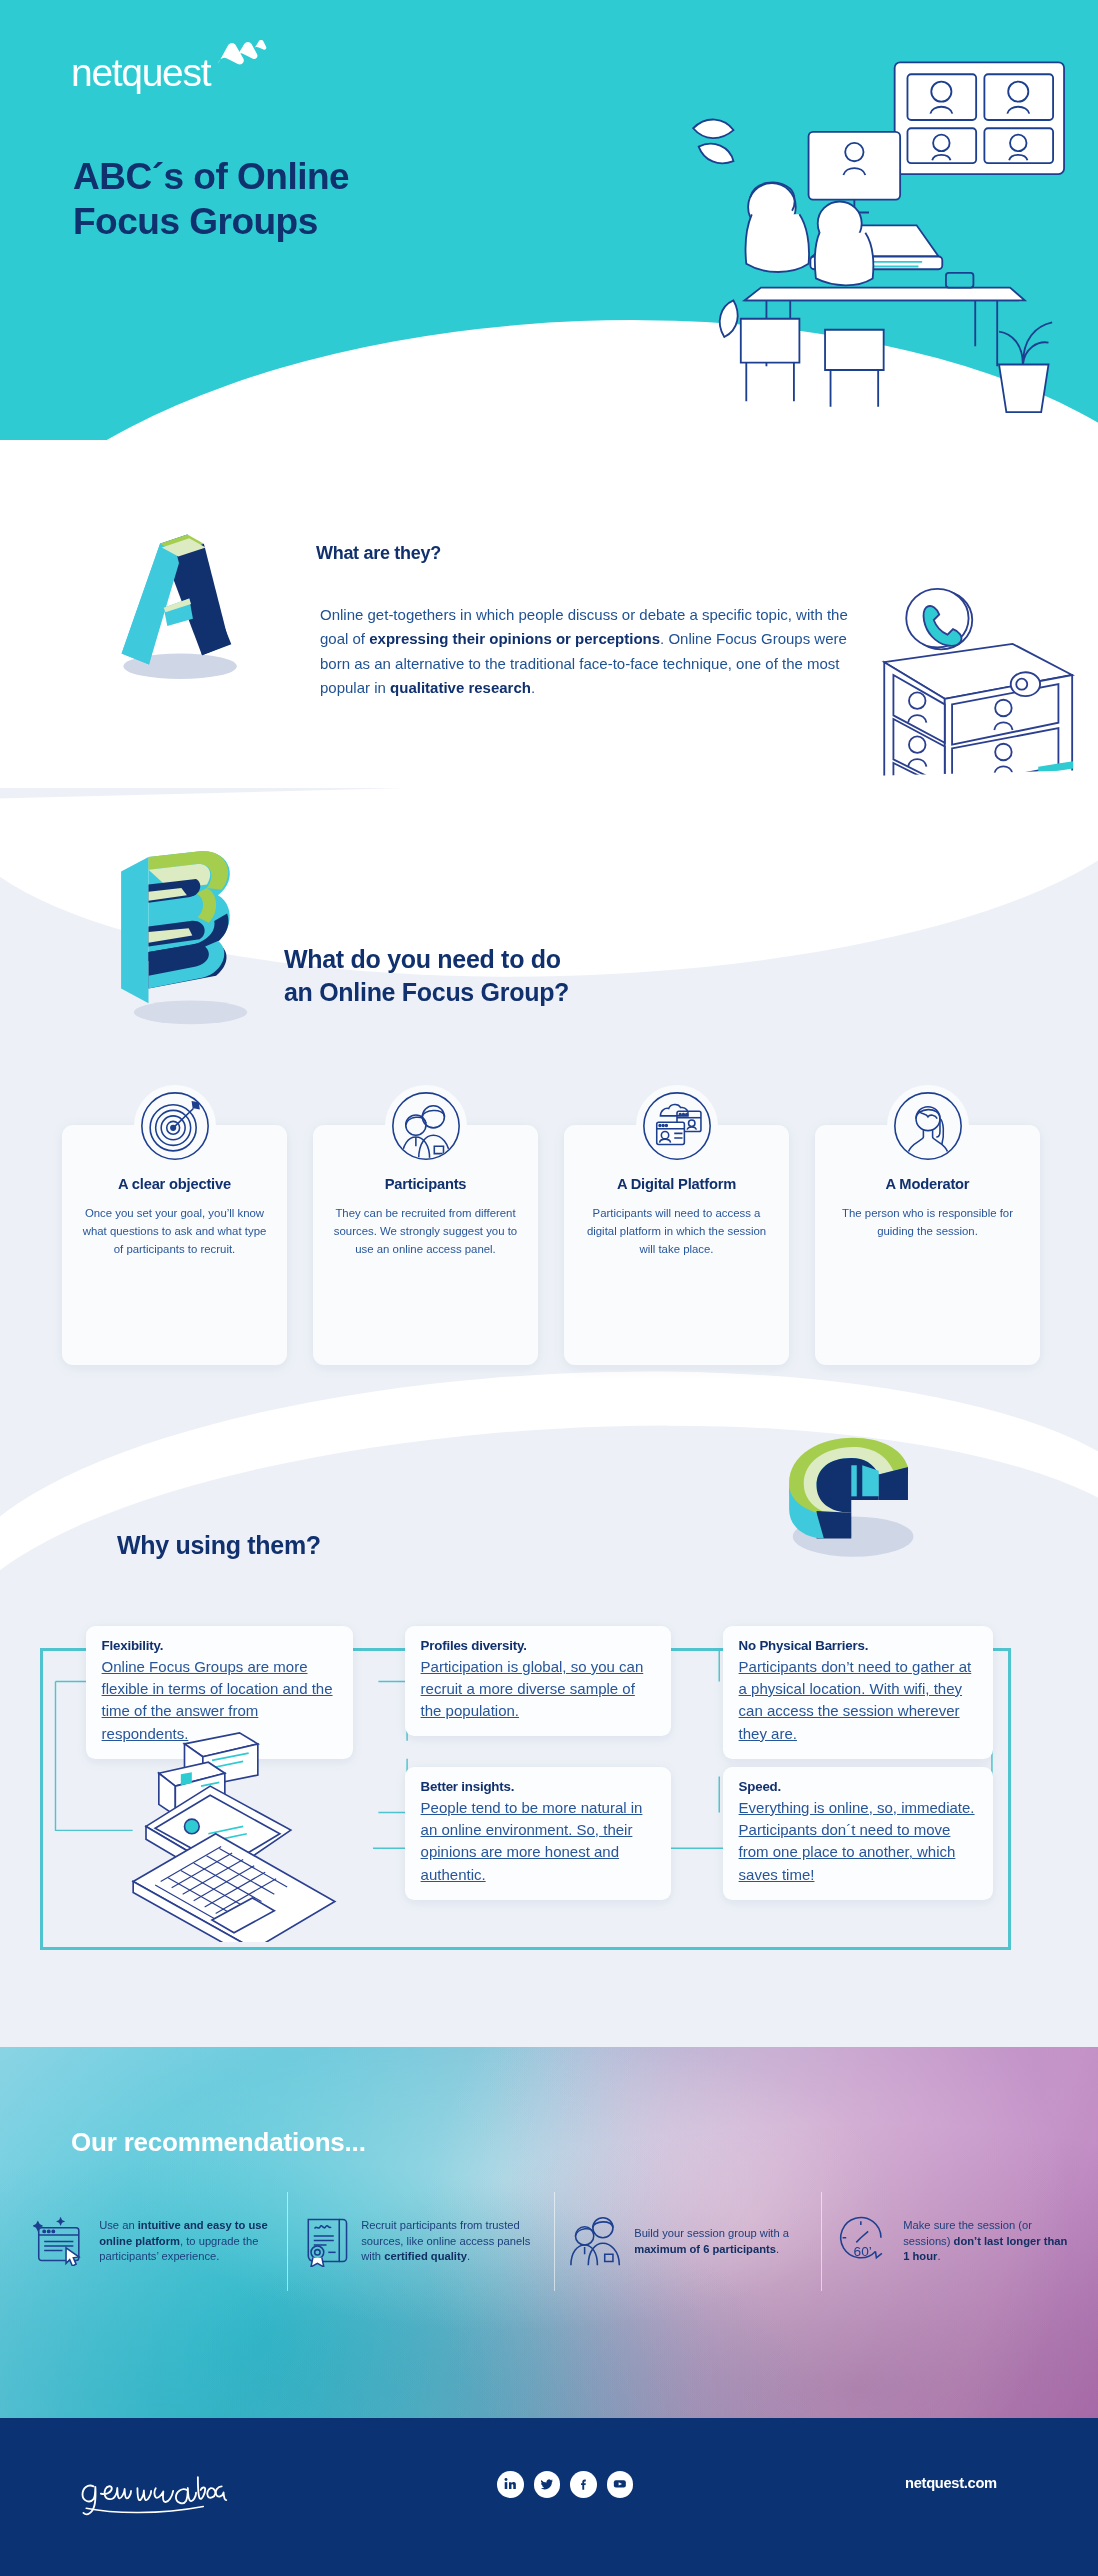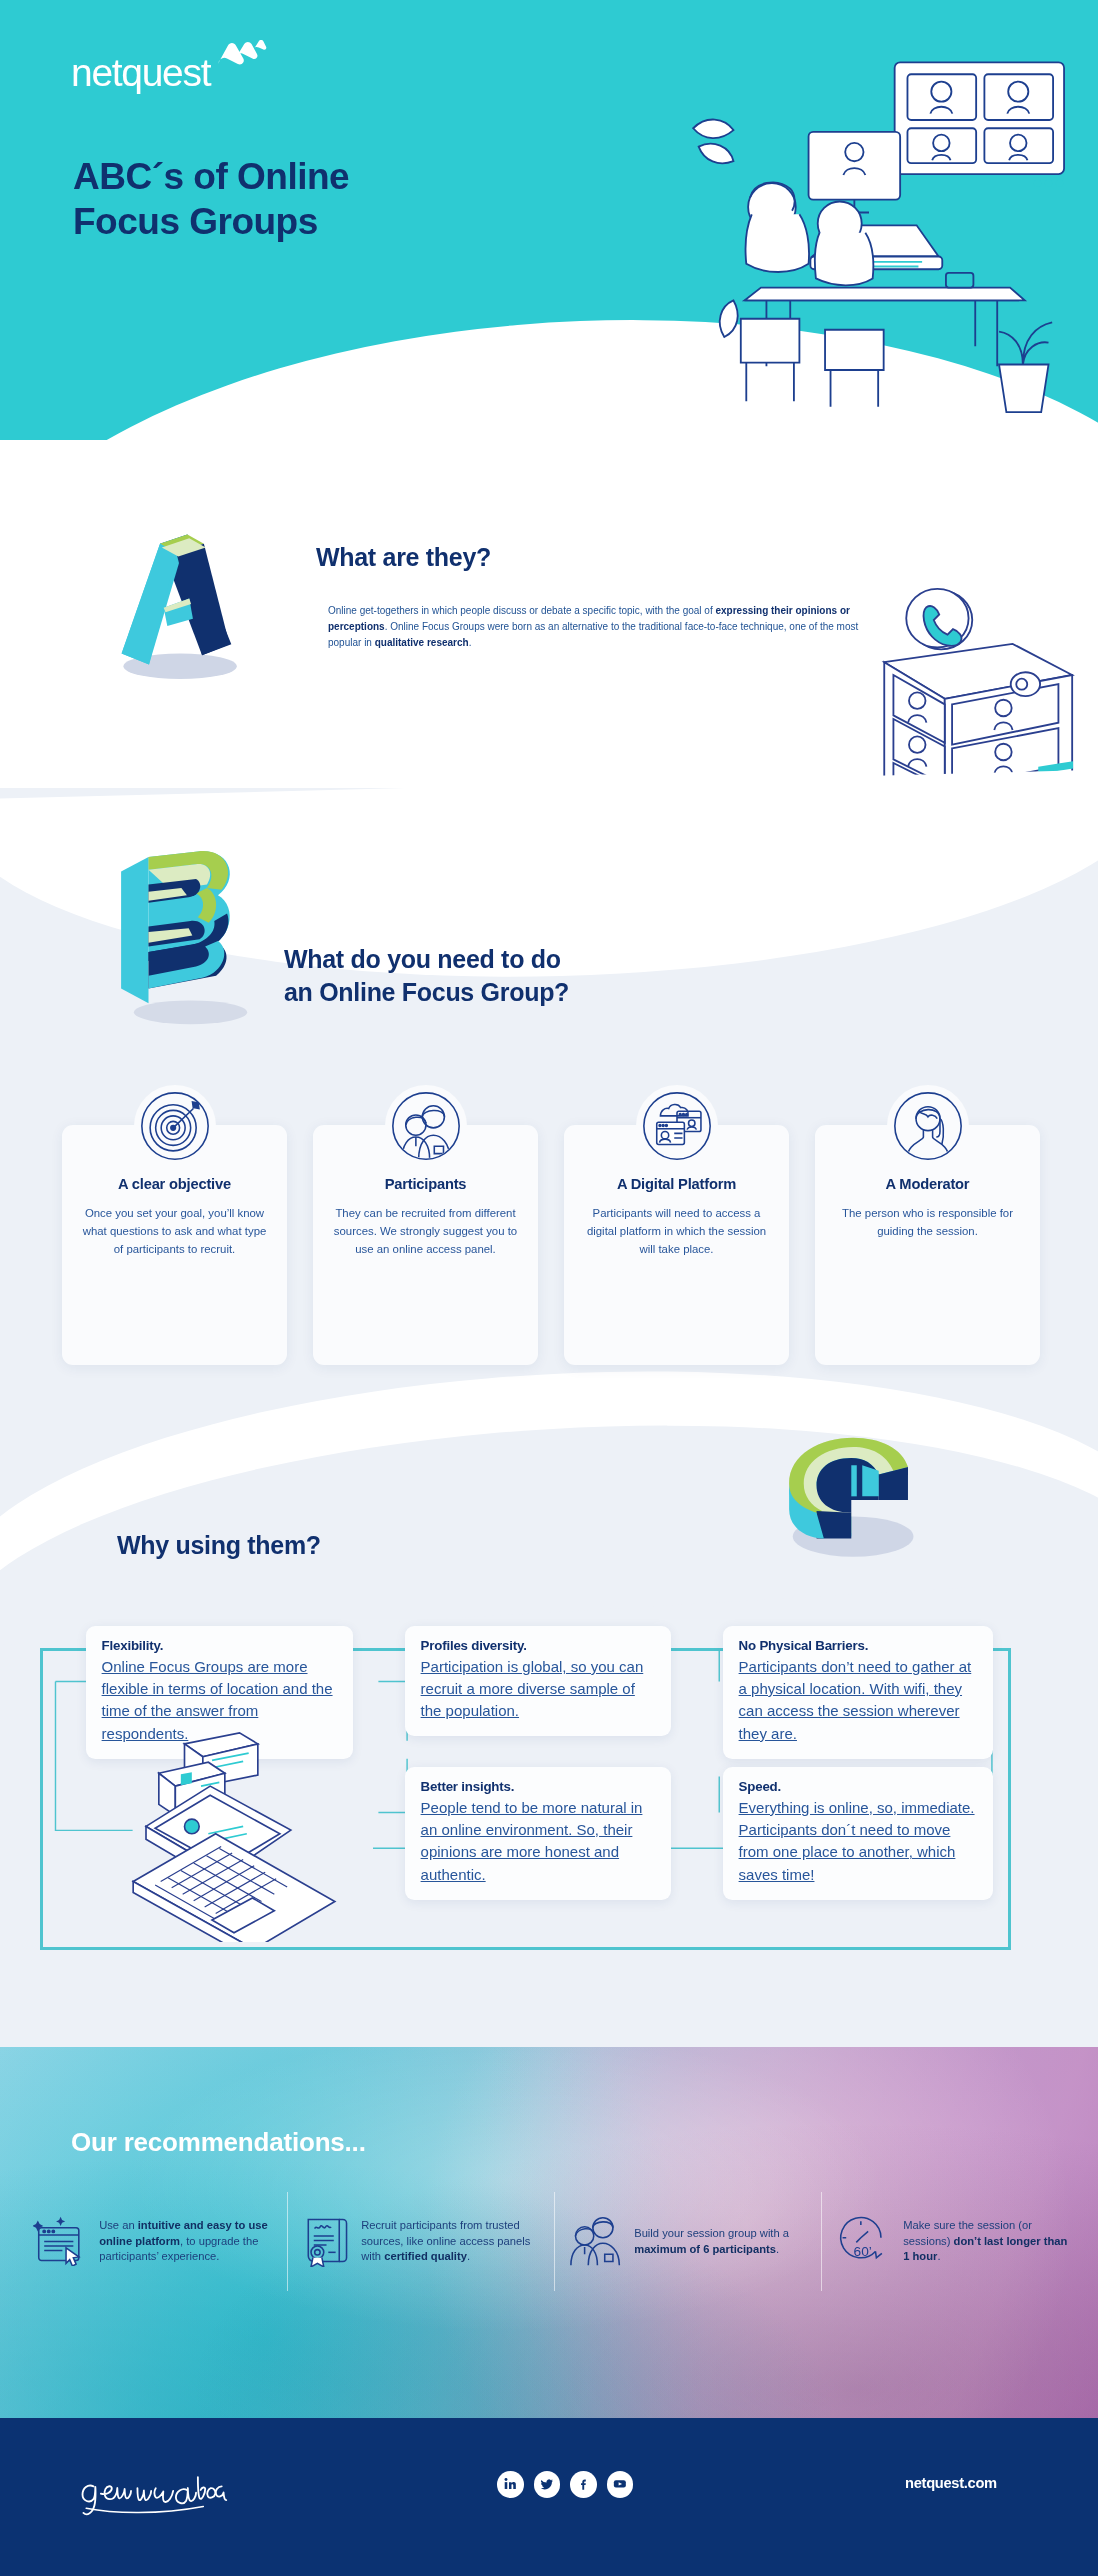--- a/index.html
+++ b/index.html
@@ -67,25 +67,25 @@
     position: absolute;
     top: 44px; left: 673px;
     width: 403px; height: 435px;
   }
 
   
   .sec-a { position: absolute; top: 440px; left: 0; width: 1099px; height: 385px; }
   .letter-a { position: absolute; top: 87px; left: 96px; }
   .a-title {
     position: absolute; top: 103px; left: 316px;
-    font-size: 25px; font-weight: 700; color: #10306e; letter-spacing: -0.3px;
+    font-size: 18px; font-weight: 700; color: #10306e; letter-spacing: -0.3px;
   }
   .a-body {
-    position: absolute; top: 163px; left: 328px; width: 559px;
-    font-size: 10px; line-height: 1.62; color: #1f5193; font-weight: 400;
+    position: absolute; top: 163px; left: 320px; width: 559px;
+    font-size: 15px; line-height: 1.62; color: #1f5193; font-weight: 400;
   }
   .a-body b { font-weight: 700; color: #10306e; }
   .videocall-art { position: absolute; top: 147px; left: 875px; }
   .teal-blob {
     position: absolute; top: 366px; left: 907px;
     width: 275px; height: 211px;
     background: #2ecbd2; border-radius: 50% 0 0 50%;
     z-index: -1;
   }
 

